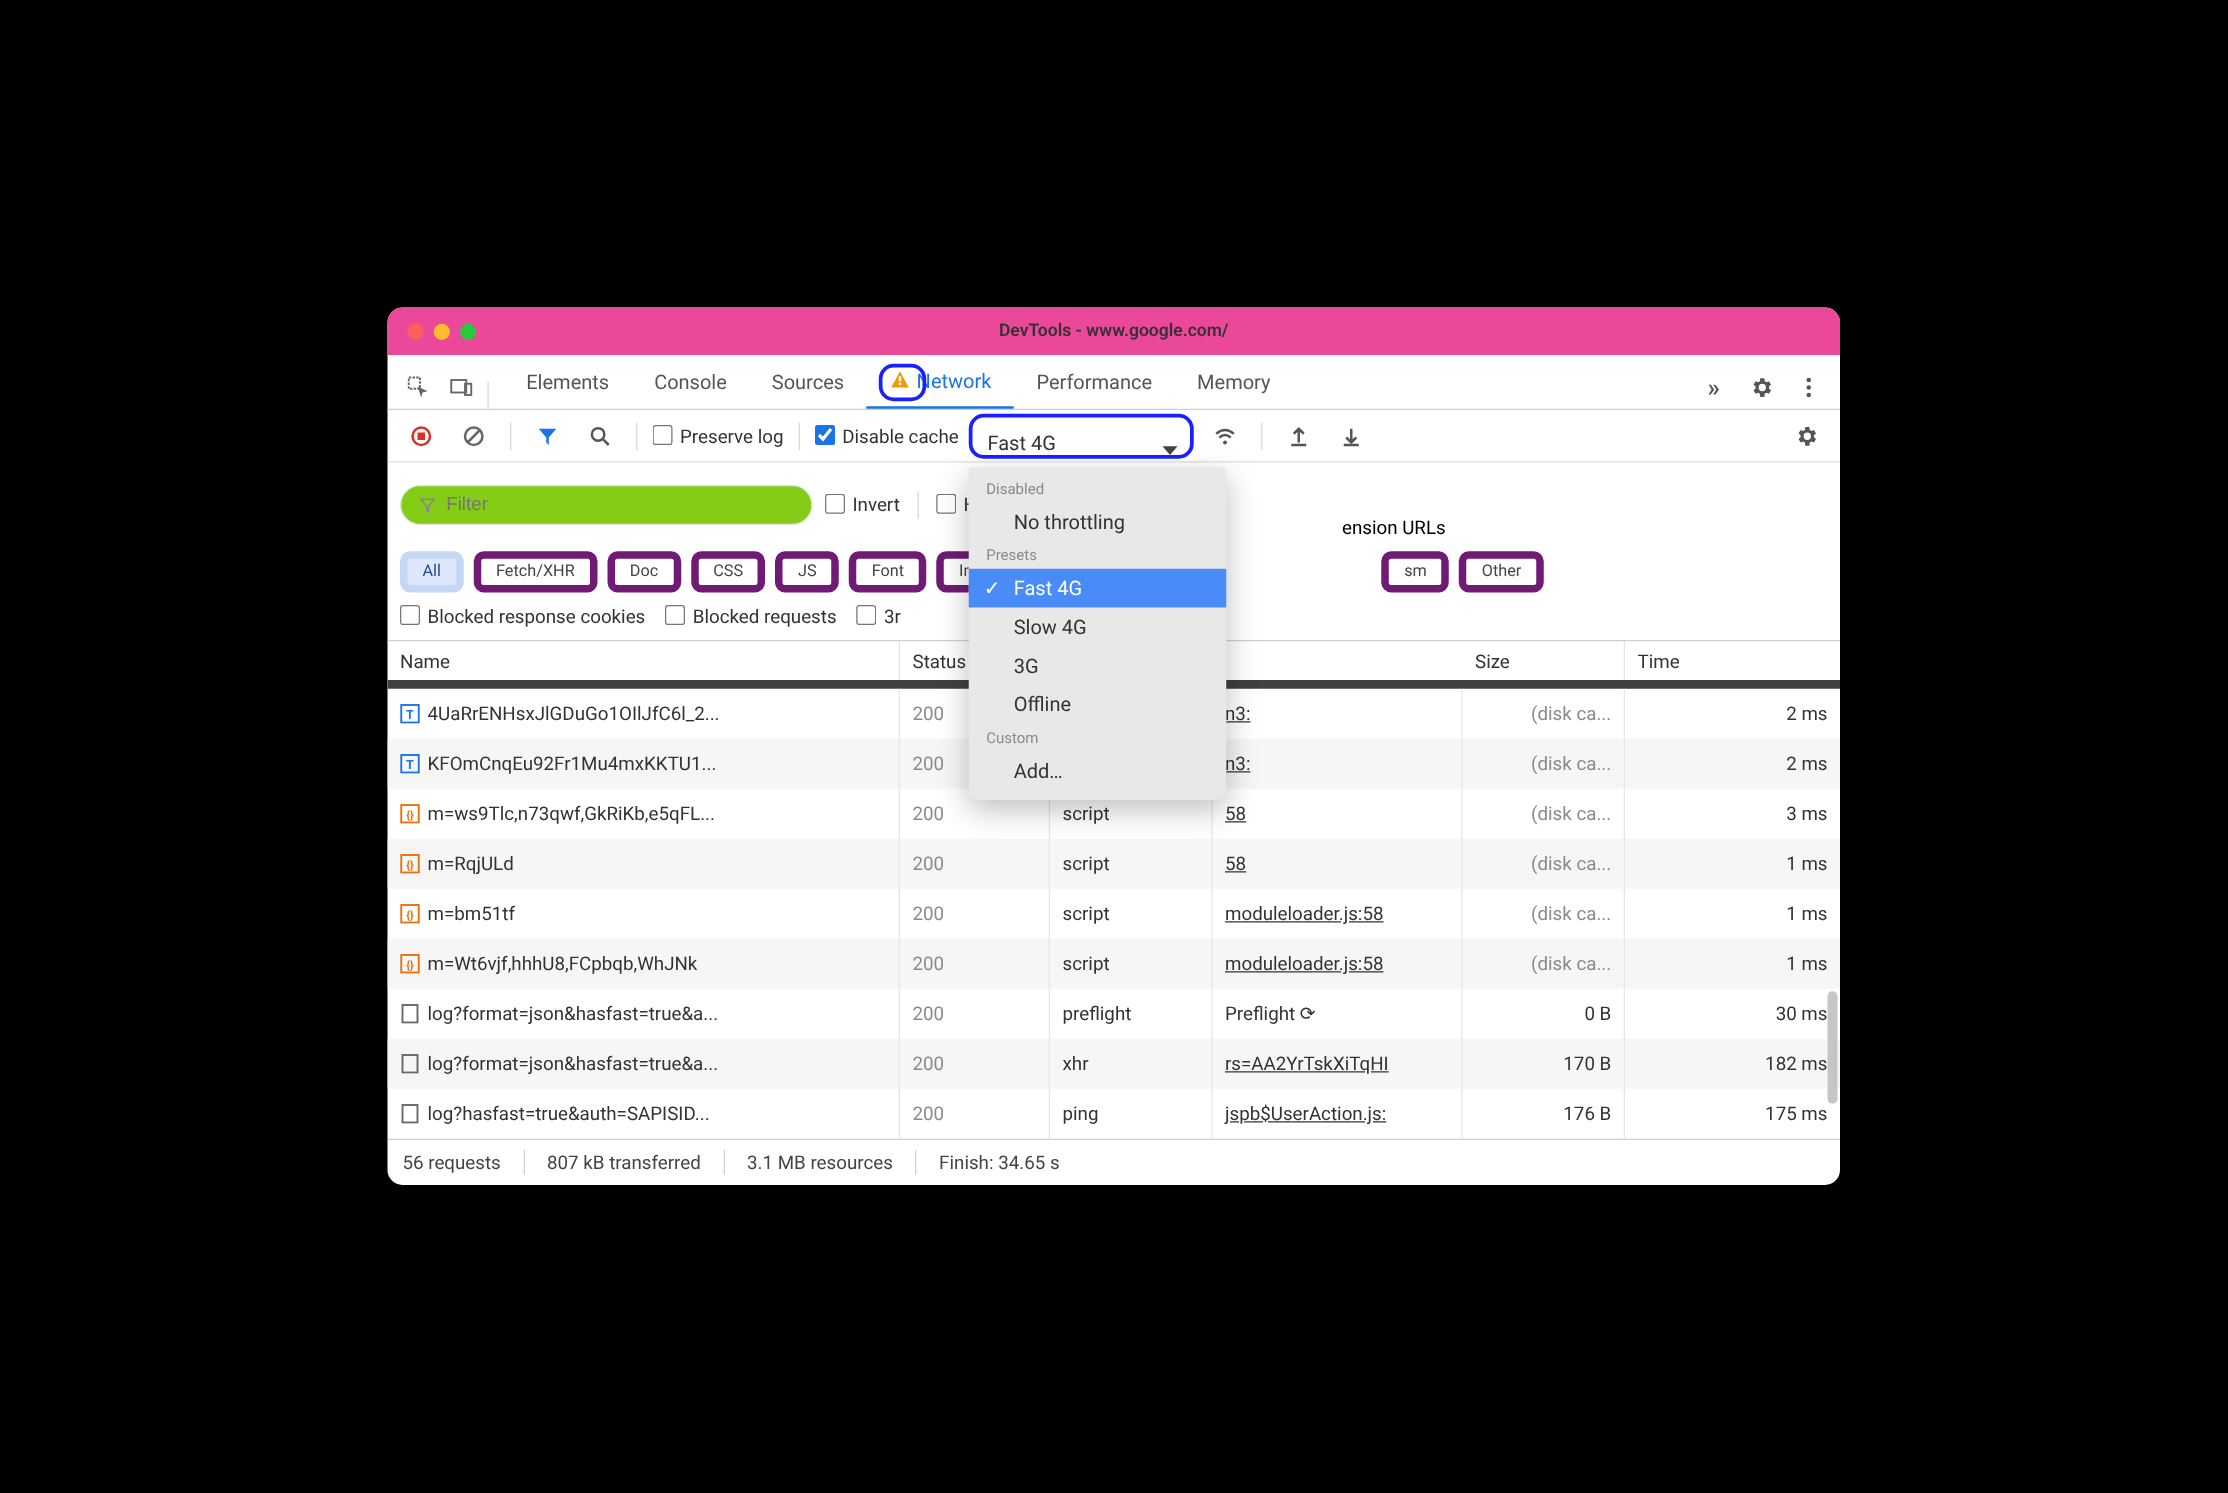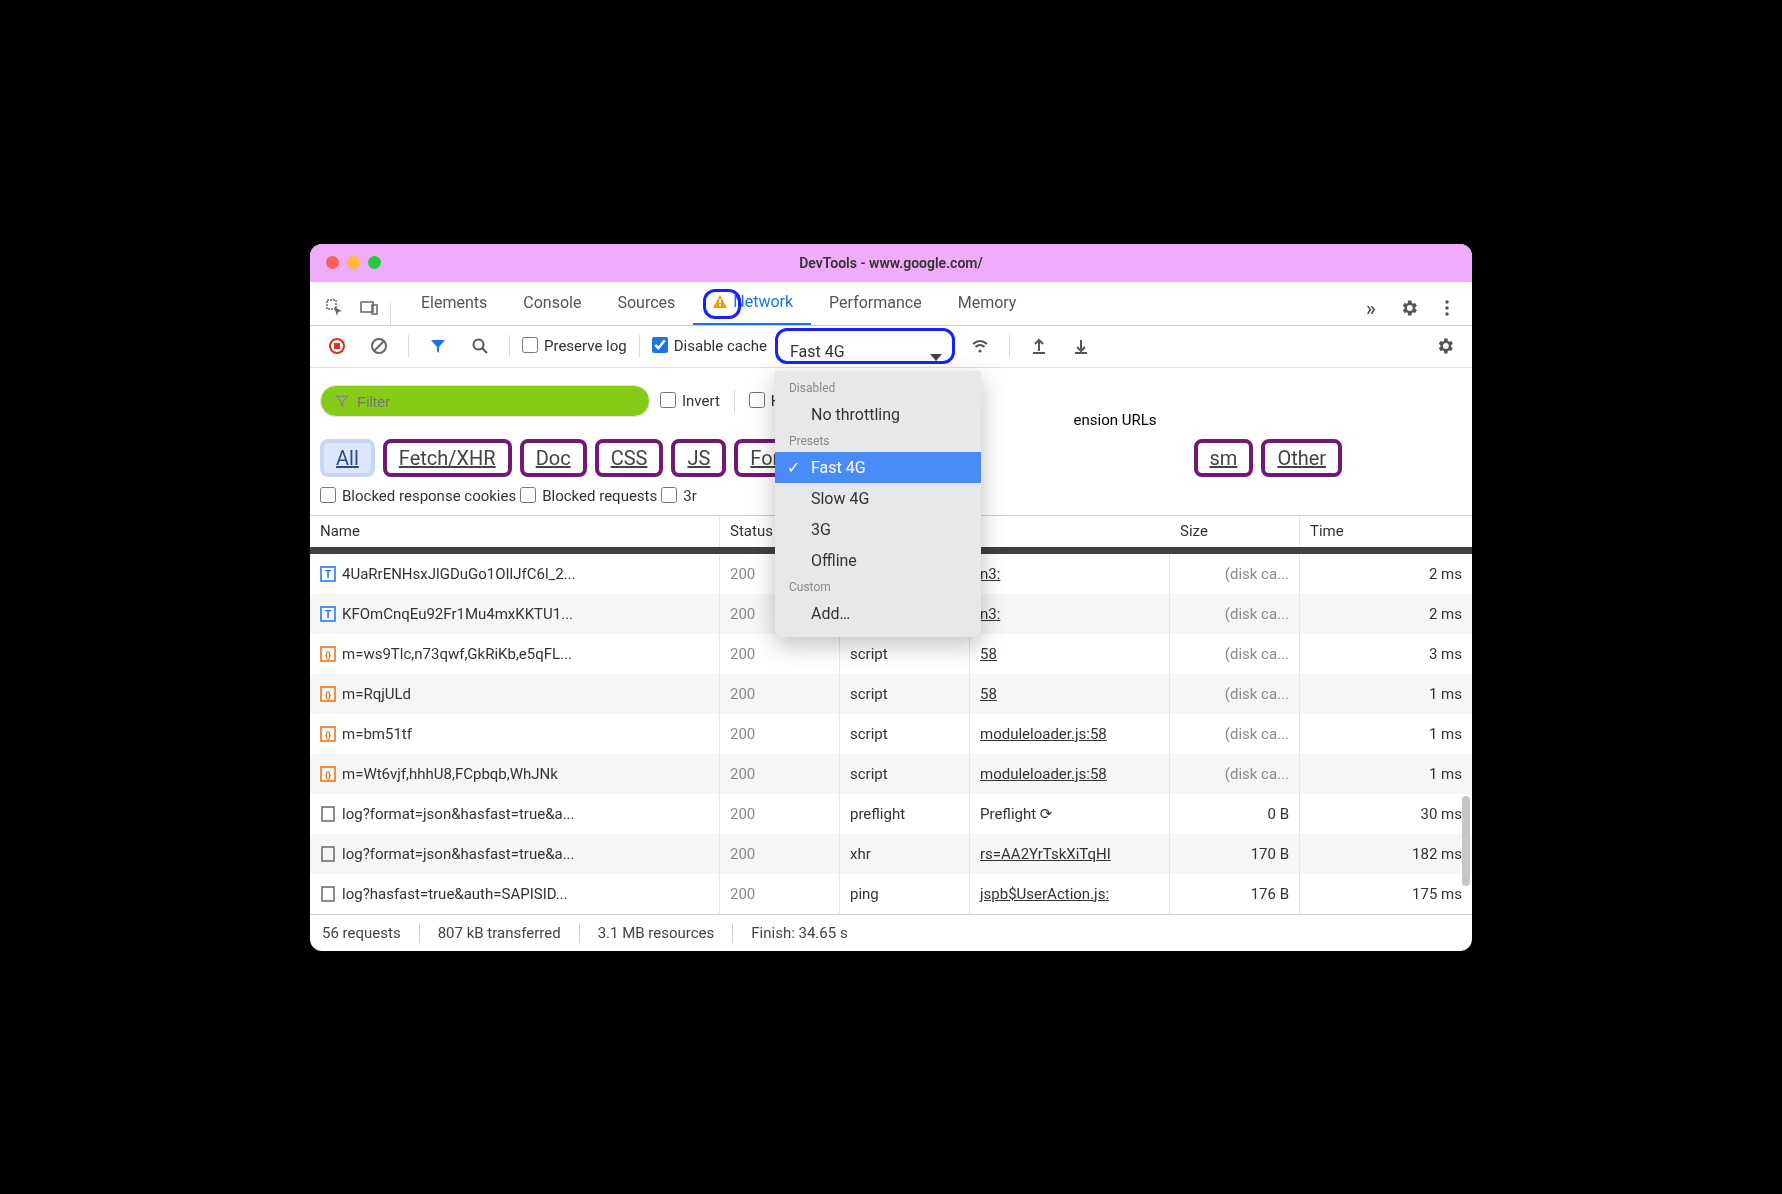--- a/index.html
+++ b/index.html
@@ -19,21 +19,21 @@
     box-shadow: 0 20px 60px rgba(0,0,0,0.6);
     overflow: hidden;
   }
   
   .titlebar {
     height: 38px;
     display: flex;
     align-items: center;
     padding: 0 16px;
     position: relative;
-    background: #f0abfc;
+    background: #ec4899;
   }
   .traffic-lights { display: flex; gap: 8px; }
   .light { width: 13px; height: 13px; border-radius: 50%; }
   .light.red { background: #ff5f57; }
   .light.yellow { background: #febc2e; }
   .light.green { background: #28c840; }
   .title {
     position: absolute;
     left: 0; right: 0;
     text-align: center;
@@ -172,38 +172,37 @@
   }
   
   .type-pills {
     display: flex;
     align-items: center;
     gap: 8px;
     padding: 4px 10px 8px;
     flex-wrap: wrap;
   }
   .pill {
-    border: 4px solid #701a75;
+    border: 6px solid #701a75;
     border-radius: 8px;
     padding: 3px 12px;
-    font-size: 20px;
+    font-size: 13px;
     color: #444;
     cursor: pointer;
-    text-decoration: underline;
   }
   .pill.active {
     background: #dce7fb;
     border-color: #c6d7f5;
     color: #2a4a8a;
   }
   
   .blocked-row {
     display: flex;
     align-items: center;
-    gap: 4px;
+    gap: 16px;
     padding: 2px 10px 10px;
     font-size: 15px;
   }
   .border-b { border-bottom: 1px solid #d0d0d0; }
   
   .net-table {
     display: flex;
     flex-direction: column;
     position: relative;
   }

